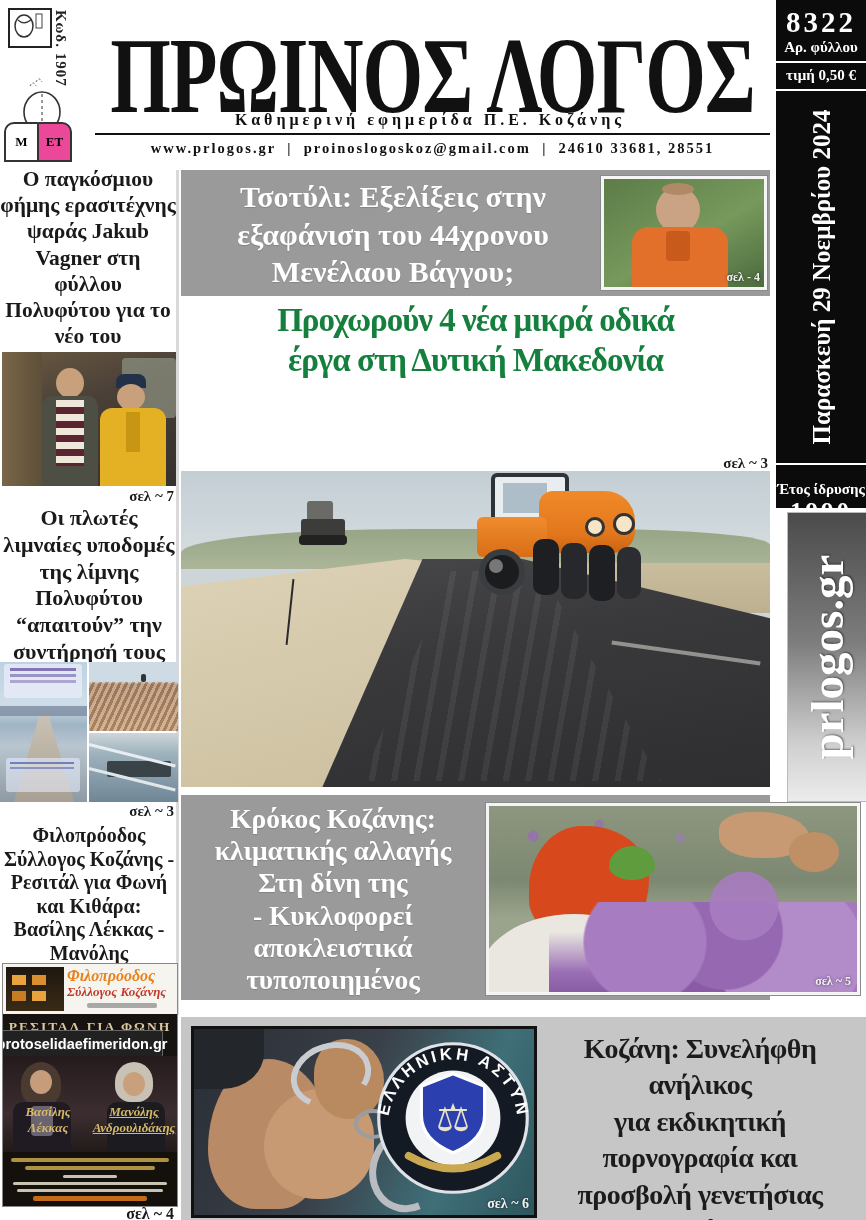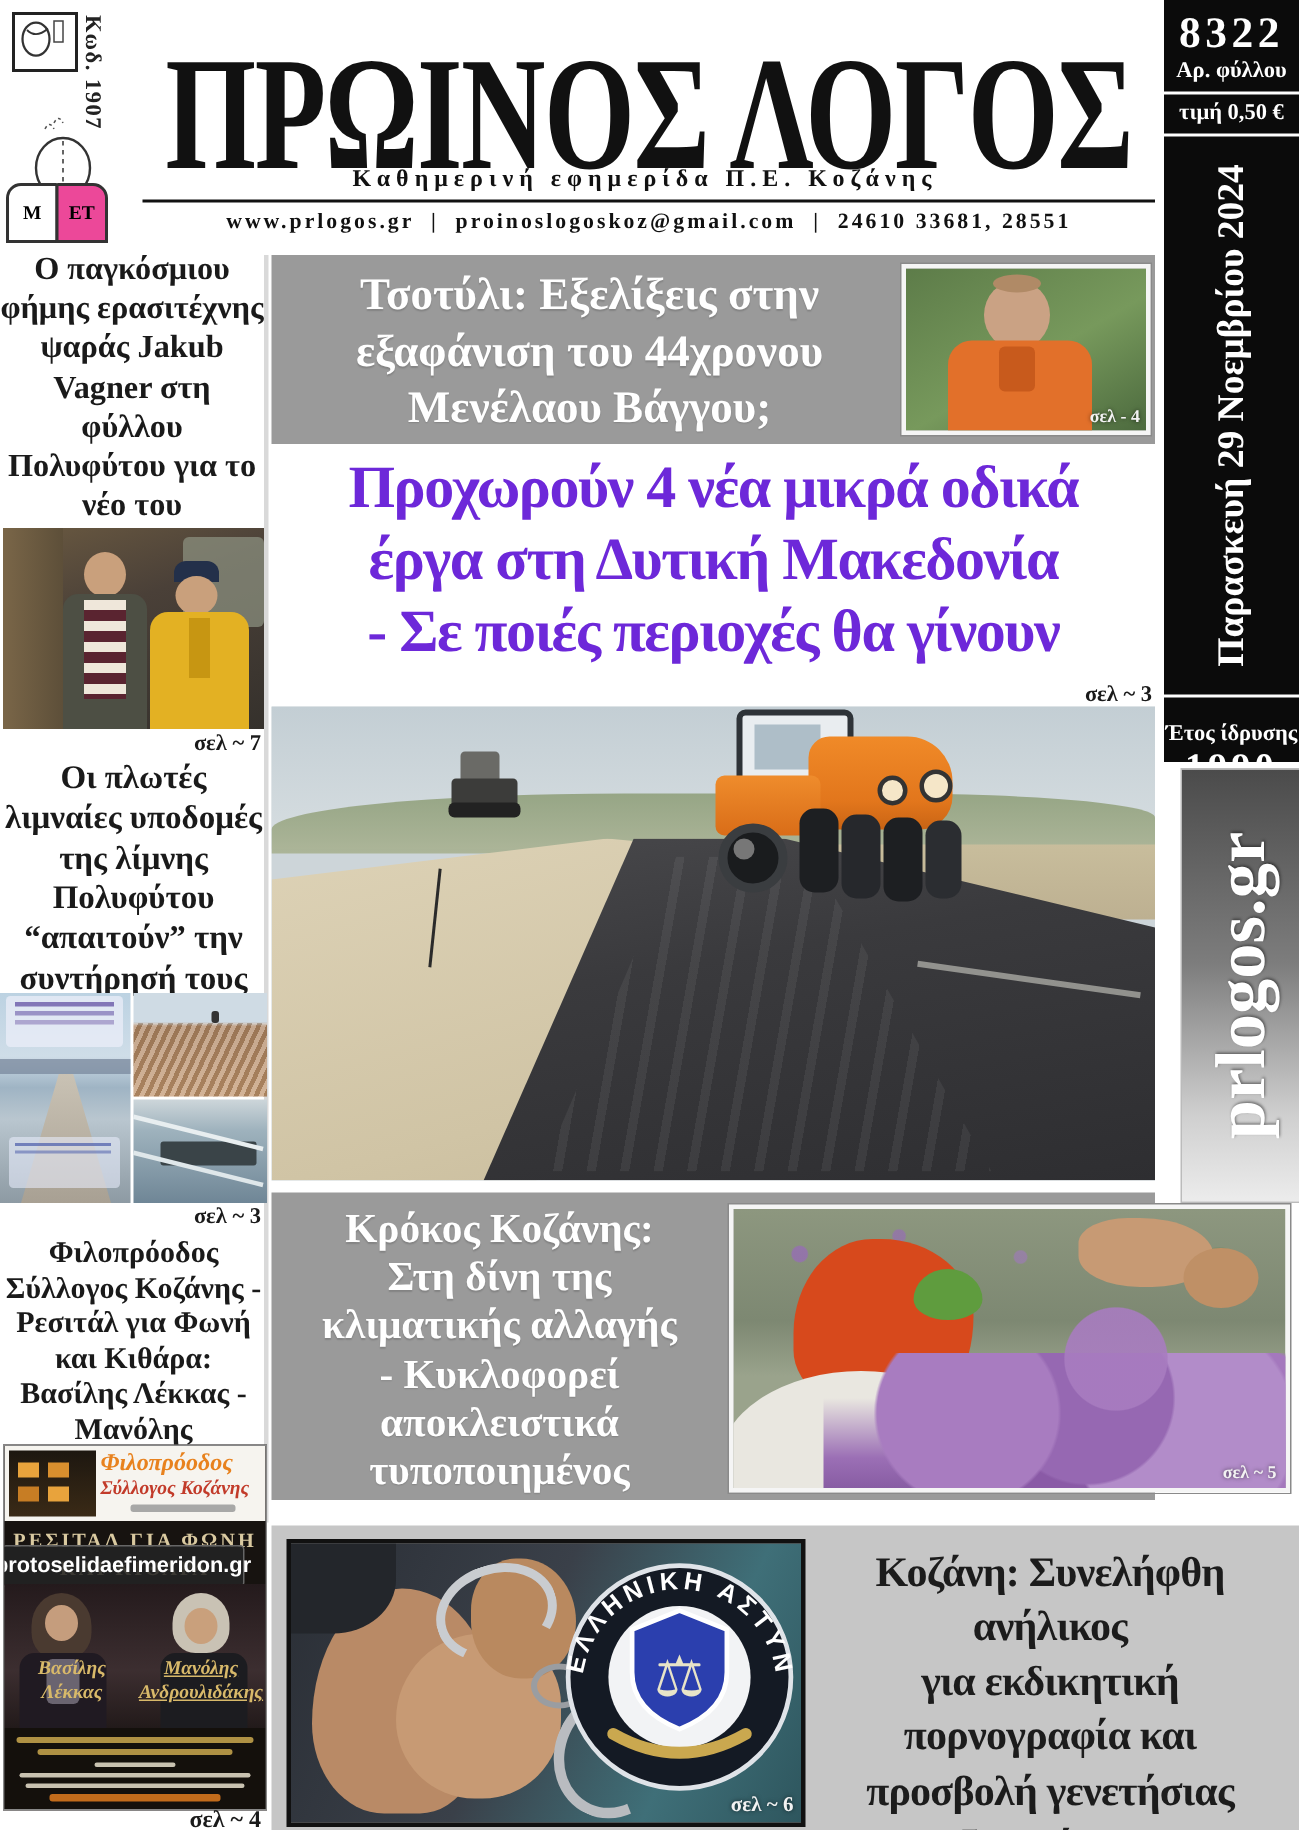--- a/index.html
+++ b/index.html
@@ -33,21 +33,21 @@
   .pageref-ov{position:absolute;font-weight:bold;font-size:12px;color:#f2f2f2;
               text-shadow:0 0 3px rgba(0,0,0,.6);margin-top:32px;}
 
   
   .graybar{background:#9a9a9a;}
   .gb-head{font-weight:bold;color:#fff;text-align:center;text-shadow:0 1px 1px rgba(0,0,0,.15);}
 
   .photo-frame{border:3px solid #f5f5f5;box-shadow:0 0 0 1px #8a8a8a;overflow:hidden;}
 
   
-  .bigline{font-weight:bold;font-size:40px;line-height:1.2;color:#6d28d9;text-align:center;letter-spacing:-1px;}
+  .bigline{font-weight:bold;font-size:33px;line-height:1.2;color:#15803d;text-align:center;letter-spacing:-1px;}
 
   
   .bottom-panel{background:#c6c6c6;}
   .arrest-line{font-weight:bold;font-size:28px;line-height:1.3;color:#1c1c1c;text-align:center;letter-spacing:-0.5px;}
 
   
   .poster{background:#120d0a;overflow:hidden;}
   .poster-band1{background:#f6f4ef;}
   .org1{font-weight:bold;font-style:italic;font-size:16px;color:#e8821e;line-height:1;}
   .org2{font-weight:bold;font-style:italic;font-size:13px;color:#c23b2a;line-height:1.2;}
@@ -242,21 +242,20 @@
       <div class="abs" style="left:58px;top:4px;width:32px;height:12px;border-radius:50%;background:#b08a66;"></div>
       <div class="abs" style="left:28px;top:48px;width:96px;height:60px;border-radius:16px 16px 0 0;background:#e2702a;"></div>
       <div class="abs" style="left:62px;top:52px;width:24px;height:30px;background:#c85a1c;border-radius:4px;"></div>
       <div class="pageref-ov" style="right:4px;bottom:2px;">σελ - 4</div>
     </div>
   </div>
 
   <div class="abs" style="left:181px;top:301px;width:589px;">
     <div class="bigline">Προχωρούν 4 νέα μικρά οδικά</div>
     <div class="bigline">έργα στη Δυτική Μακεδονία</div>
-    <div class="bigline">- Σε ποιές περιοχές θα γίνουν</div>
   </div>
   <div class="abs pageref" style="left:600px;top:455px;width:168px;">σελ ~ 3</div>
 
   <div class="abs" style="left:181px;top:471px;width:589px;height:316px;overflow:hidden;background:#cdd5d9;">
 
     <div class="abs" style="left:0;top:0;width:589px;height:95px;background:linear-gradient(180deg,#c3ced4 0%,#d7dee1 100%);"></div>
 
     <div class="abs" style="left:0;top:58px;width:589px;height:40px;background:linear-gradient(180deg,#90a07c,#a8b191);border-radius:40% 30% 0 0/60% 40% 0 0;opacity:.9;"></div>
 
     <div class="abs" style="left:300px;top:92px;width:289px;height:50px;background:linear-gradient(180deg,#c8bd9c,#bdb091);"></div>
@@ -290,22 +289,22 @@
       <div class="abs" style="left:144px;top:74px;width:24px;height:52px;background:#2b2d31;border-radius:10px;"></div>
 
       <div class="abs" style="left:6px;top:76px;width:34px;height:34px;border-radius:50%;background:#1a1c1e;border:6px solid #3a3d40;"></div>
       <div class="abs" style="left:16px;top:86px;width:14px;height:14px;border-radius:50%;background:#777;"></div>
     </div>
   </div>
 
   <div class="abs graybar" style="left:181px;top:795px;width:589px;height:205px;">
     <div class="abs gb-head" style="left:4px;top:8px;width:296px;font-size:27.5px;line-height:1.17;">
       <div>Κρόκος Κοζάνης:</div>
+      <div>κλιματικής αλλαγής</div>
       <div>Στη δίνη της</div>
-      <div>κλιματικής αλλαγής</div>
       <div>- Κυκλοφορεί</div>
       <div>αποκλειστικά</div>
       <div>τυποποιημένος</div>
     </div>
   </div>
 
   <div class="abs photo-frame" style="left:486px;top:803px;width:368px;height:186px;background:linear-gradient(180deg,#8d977f 0%,#7d8872 40%,#9aa38c 60%);">
 
     <div class="abs" style="left:0;top:0;width:368px;height:100px;background:radial-gradient(circle at 12% 30%,rgba(150,110,180,.8) 0 5px,rgba(0,0,0,0) 6px),radial-gradient(circle at 30% 18%,rgba(150,110,180,.7) 0 4px,rgba(0,0,0,0) 5px),radial-gradient(circle at 52% 32%,rgba(160,120,190,.6) 0 4px,rgba(0,0,0,0) 5px),radial-gradient(circle at 22% 55%,rgba(140,100,170,.6) 0 5px,rgba(0,0,0,0) 6px),radial-gradient(circle at 70% 20%,rgba(150,110,180,.5) 0 4px,rgba(0,0,0,0) 5px),radial-gradient(circle at 88% 40%,rgba(120,140,110,.9) 0 14px,rgba(0,0,0,0) 15px);"></div>
 

